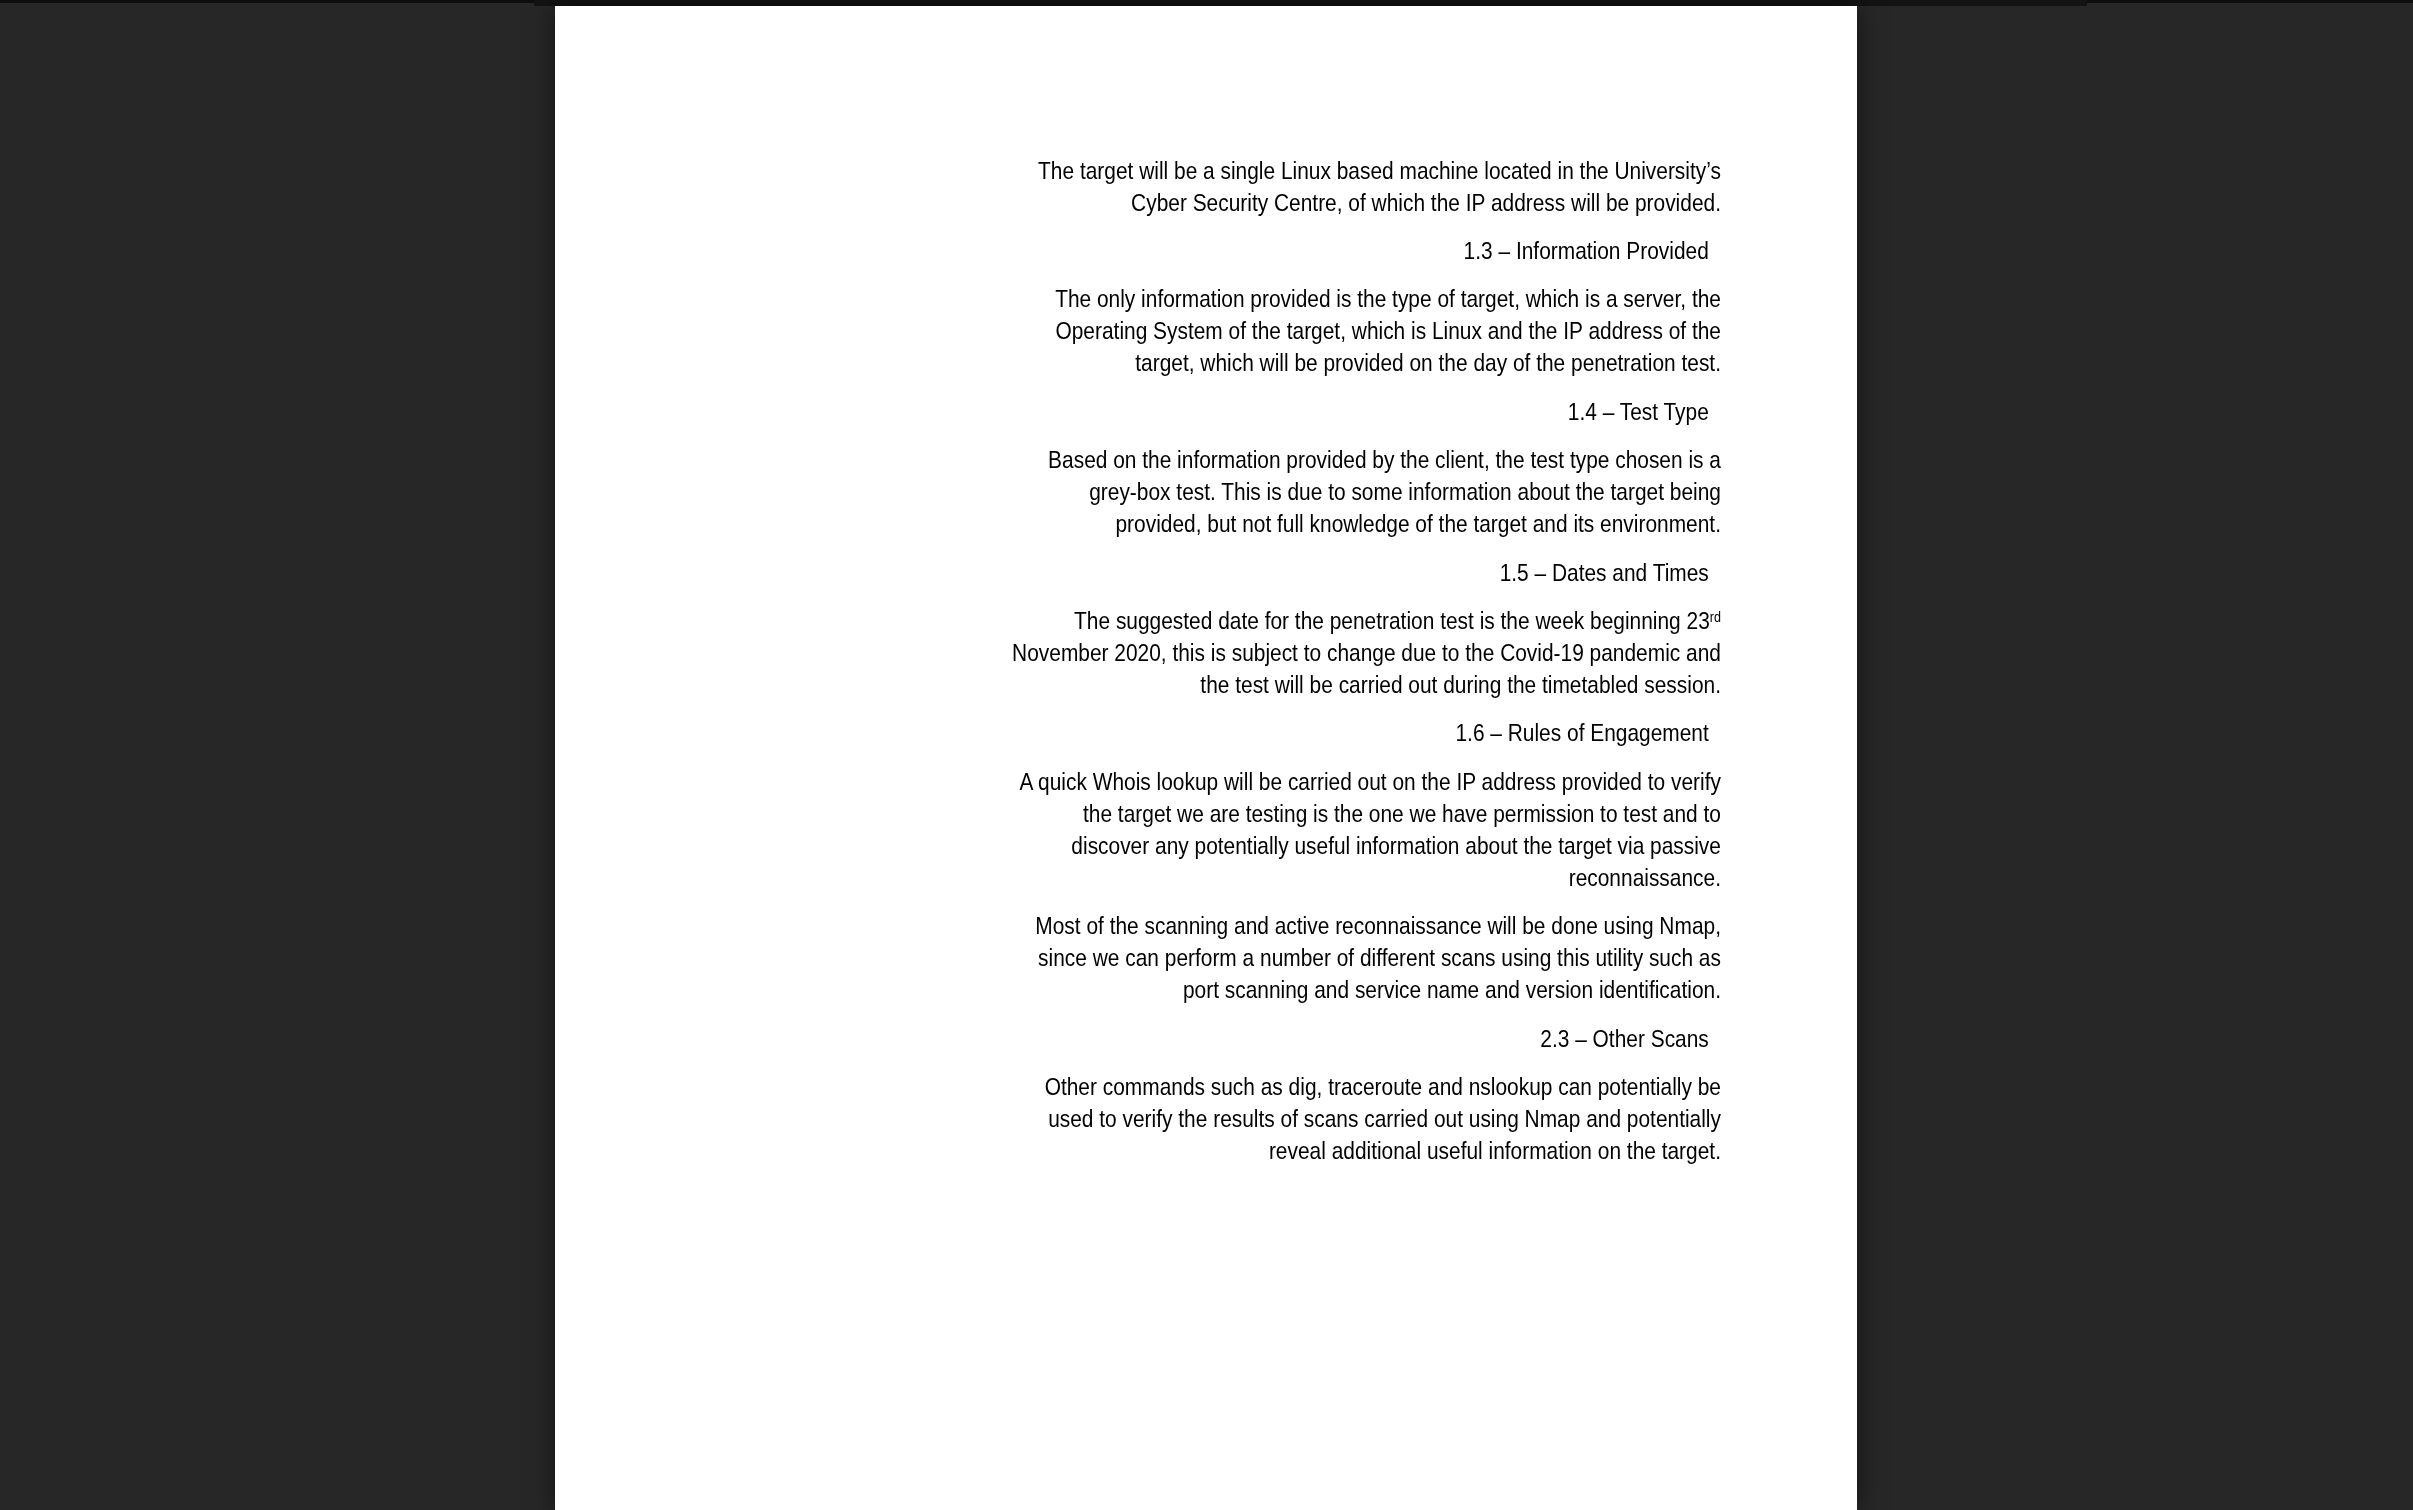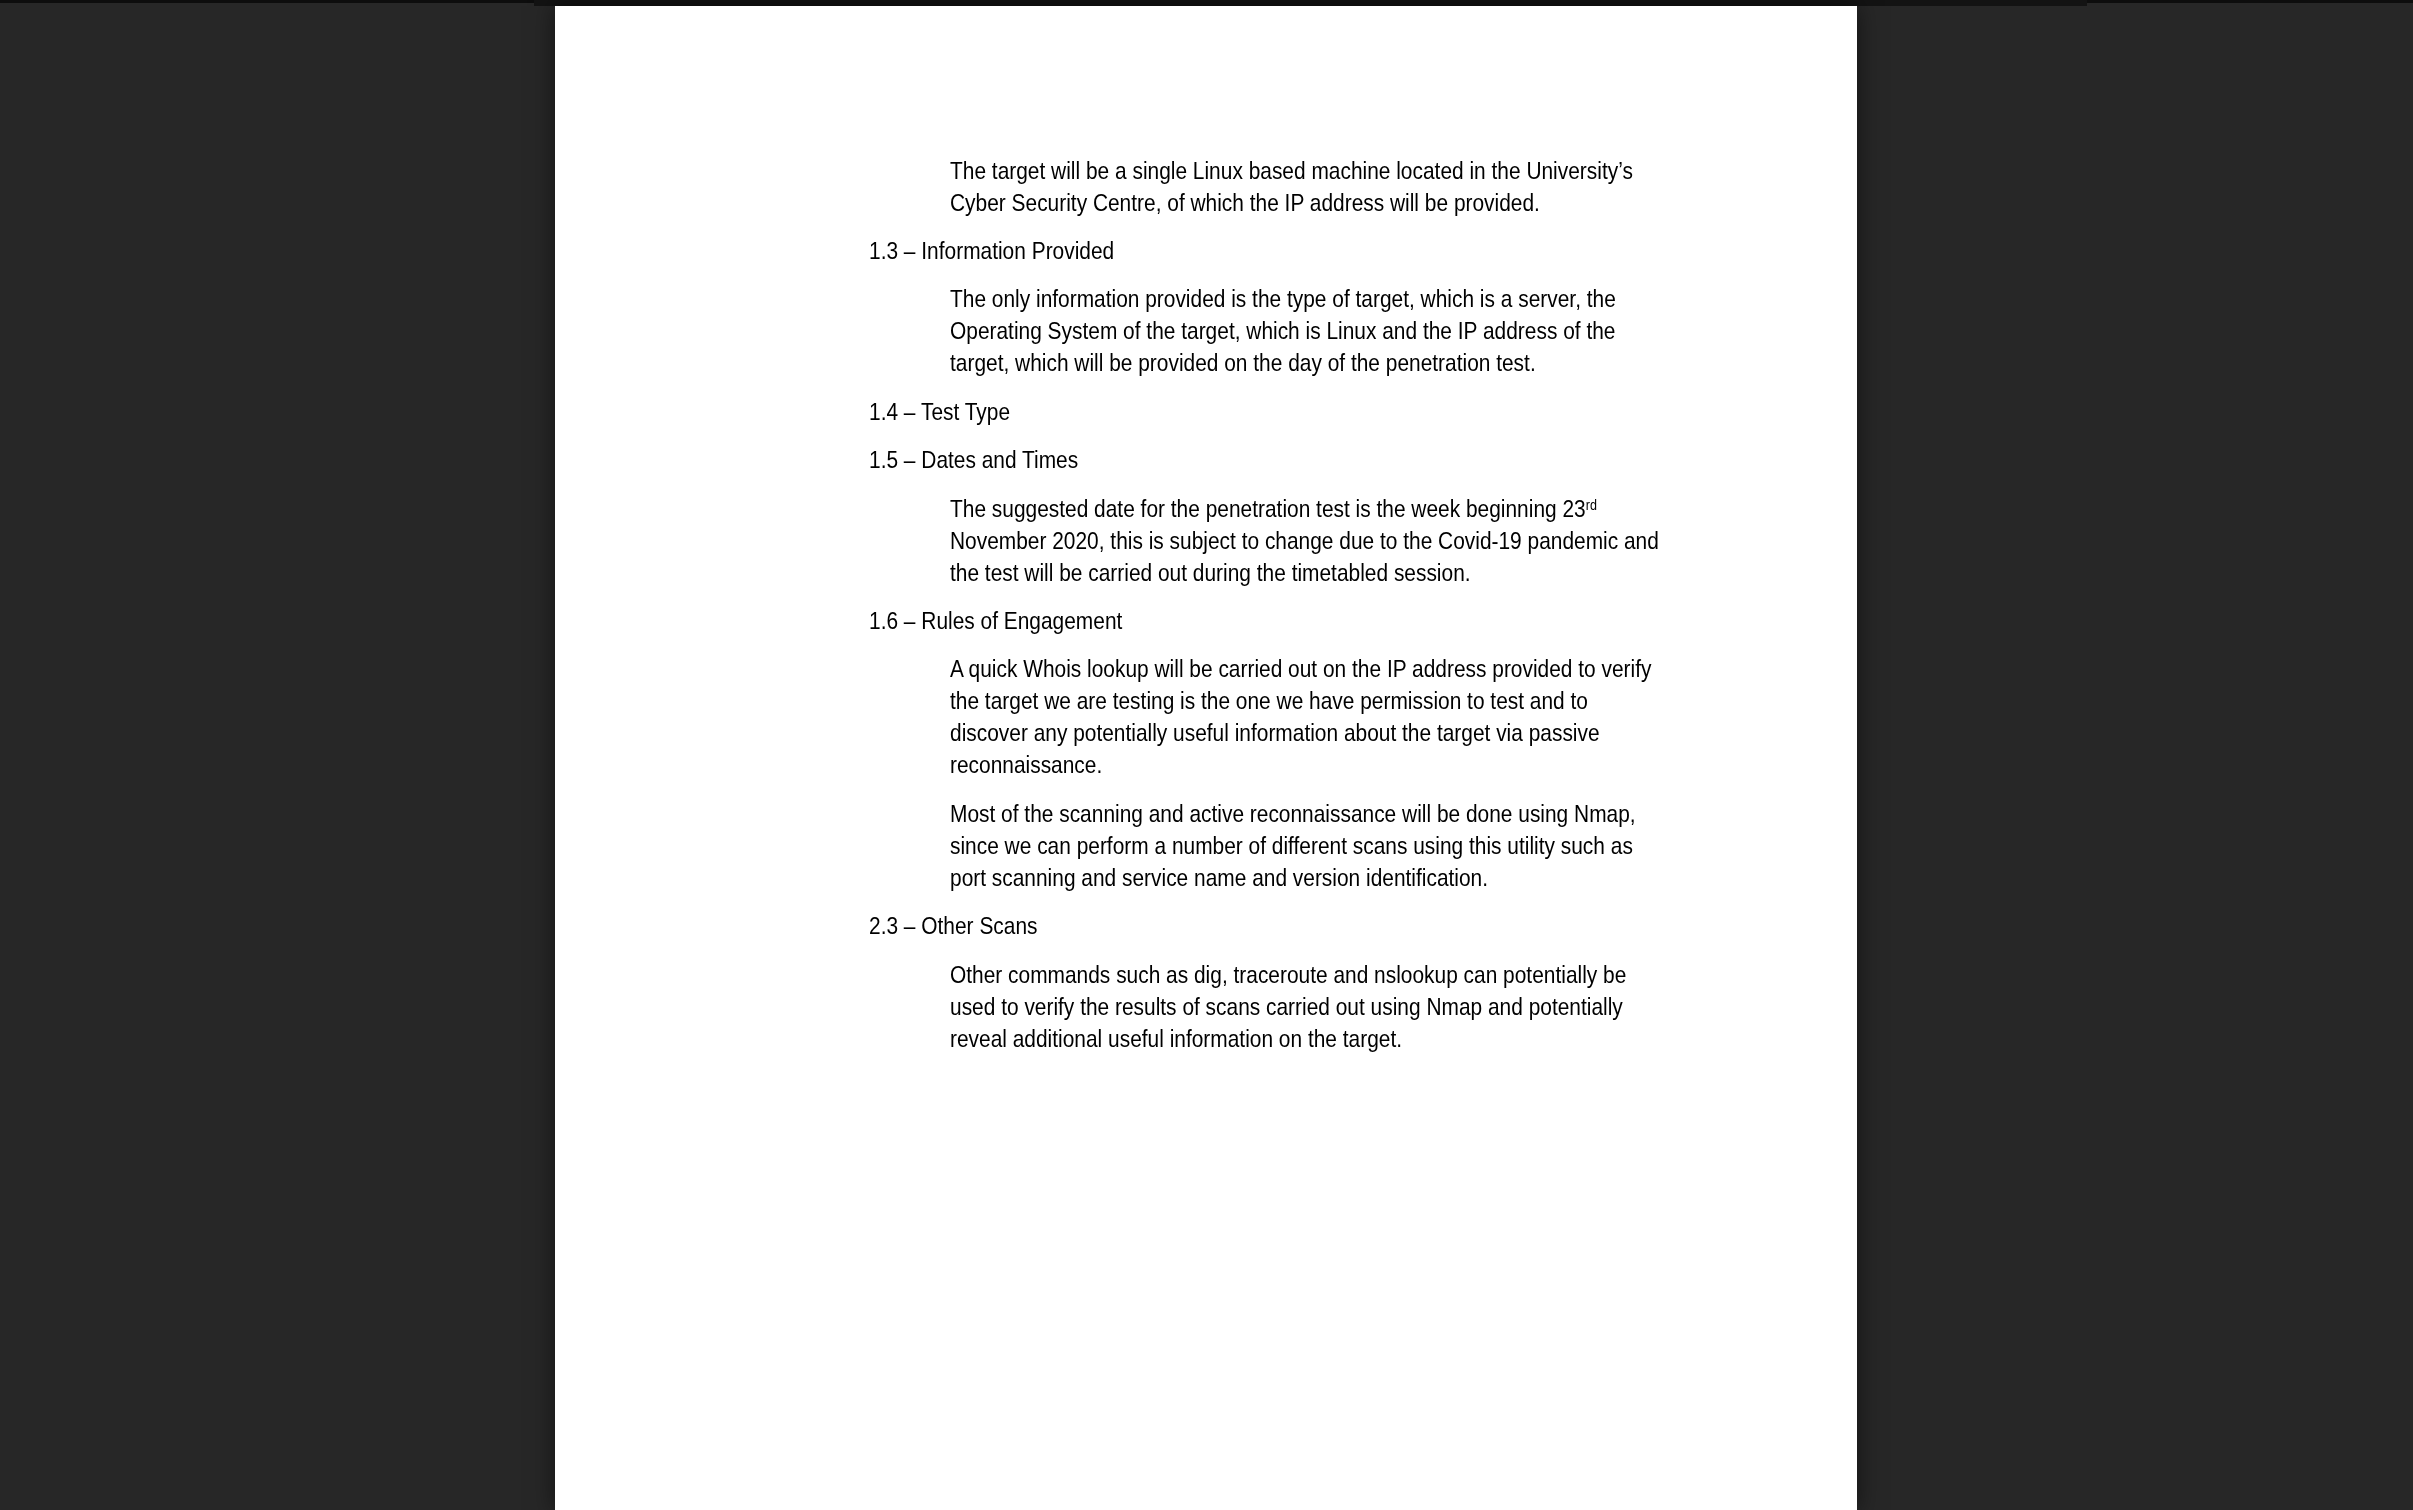--- a/index.html
+++ b/index.html
@@ -18,20 +18,21 @@
   .top-bar {
     position: absolute; top: 0; left: 534px;
     width: 1553px; height: 5.7px;
     background: #131313;
   }
   .page {
     position: absolute; left: 555px; top: 5.7px;
     width: 1302px; height: 1505px;
     background: #ffffff;
     box-shadow: 0 0 23px rgba(0,0,0,0.55);
+    text-align: right;
   }
   .content {
     position: absolute; top: 149px; left: 0;
     width: 100%;
     color: #000000;
     font-size: 24.6px;
     line-height: 32px;
   }
   .block { margin-bottom: 16.4px; }
   .indent-0 { margin-left: 275px; }
@@ -64,20 +65,25 @@
         <div class="line">1.3 – Information Provided</div>
       </div>
       <div class="block paragraph indent-2">
         <div class="line">The only information provided is the type of target, which is a server, the</div>
         <div class="line">Operating System of the target, which is Linux and the IP address of the</div>
         <div class="line">target, which will be provided on the day of the penetration test.</div>
       </div>
       <div class="block heading indent-1">
         <div class="line">1.4 – Test Type</div>
       </div>
+      <div class="block paragraph indent-2">
+        <div class="line">Based on the information provided by the client, the test type chosen is a</div>
+        <div class="line">grey-box test. This is due to some information about the target being</div>
+        <div class="line">provided, but not full knowledge of the target and its environment.</div>
+      </div>
       <div class="block heading indent-1">
         <div class="line">1.5 – Dates and Times</div>
       </div>
       <div class="block paragraph indent-2">
         <div class="line"><span>The suggested date for the penetration test is the week beginning 23</span><sup>rd</sup></div>
         <div class="line">November 2020, this is subject to change due to the Covid-19 pandemic and</div>
         <div class="line">the test will be carried out during the timetabled session.</div>
       </div>
       <div class="block heading indent-1">
         <div class="line">1.6 – Rules of Engagement</div>

